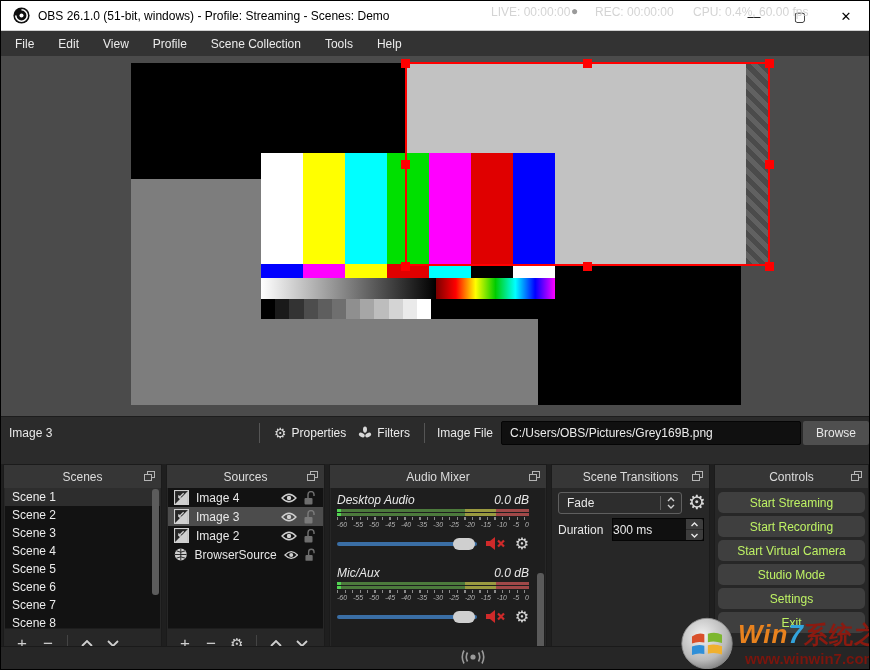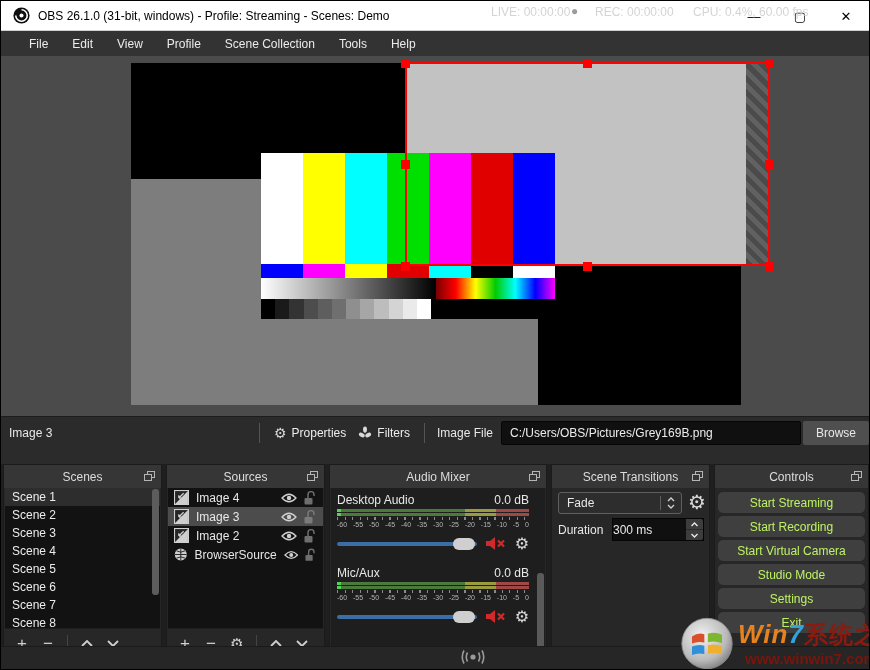--- a/index.html
+++ b/index.html
@@ -12,21 +12,21 @@
   
   .titlebar { position:absolute; left:0; top:0; width:100%; height:30px; background:#ffffff; color:#111;
     display:flex; align-items:center; border-bottom:1px solid #d0d0d0;}
   .titlebar .app-icon { margin-left:12px; width:17px; height:17px; }
   .titlebar .title-text { margin-left:8px; font-size:12px; color:#000; }
   .win-btns { position:absolute; right:0; top:0; height:30px; display:flex; }
   .win-btn { width:46px; height:30px; display:flex; align-items:center; justify-content:center;
     color:#000; font-size:13px; cursor:default; }
   
   .menubar { position:absolute; left:0; top:30px; width:100%; height:25px; background:#333333;
-    display:flex; align-items:center; padding-left:16px; }
+    display:flex; align-items:center; padding-left:2px; }
   .menu-item { padding:4px 12px; color:#ececec; }
   
   .preview { position:absolute; left:0; top:55px; width:100%; height:360px; background:#4b4b4b; overflow:hidden; }
   .preview .abs { position:absolute; }
   .black-tl { left:130px; top:7px;  width:275px; height:116px; background:#000; }
   .gray-bl  { left:130px; top:123px; width:407px; height:226px; background:#7d7d7d; }
   .black-br { left:537px; top:208px; width:203px; height:141px; background:#000; }
   .grey-img { left:405px; top:7px; width:340px; height:202px; background:#c2c2c2; }
   .hatch    { left:745px; top:7px; width:23px; height:202px;
     background:repeating-linear-gradient(45deg,#4b4b4b 0 5px,#616161 5px 10px); }
@@ -73,21 +73,21 @@
   .srow.selected { background:#4c4c4c; }
   .srow .lbl { flex:1; }
   .vscroll { position:absolute; right:1px; top:1px; width:7px; height:106px; background:#5c5c5c; border-radius:3px; }
   .panel-bottoolbar { position:absolute; left:1px; right:1px; bottom:1px; height:30px; background:#272727;
     border-top:1px solid #1d1d1d; display:flex; align-items:center; padding-left:6px; gap:4px; }
   .ico-btn { width:22px; height:22px; display:flex; align-items:center; justify-content:center;
     color:#cfcfcf; font-size:17px; }
   .bt-sep { width:1px; height:18px; background:#444; margin:0 4px; }
   
   .mix-body { position:absolute; left:1px; right:1px; top:23px; bottom:1px; background:#1e1e1e; padding:5px 16px 0 6px; }
-  .chan { margin-bottom:13px; }
+  .chan { margin-bottom:13px;font-style:italic; }
   .chan-head { display:flex; justify-content:space-between; margin-bottom:2px; }
   .meter-bar { height:3px; margin-bottom:1px;
     background:linear-gradient(to right,#4c7a3c 0 66.5%,#9a9a40 66.5% 83%,#a04848 83% 100%); position:relative;}
   .meter-live { position:absolute; left:0; top:0; width:4px; height:3px; background:#52d452; }
   .ticks { height:3px; background:repeating-linear-gradient(to right,#8a8a8a 0 1px,transparent 1px 7.5px); margin-top:1px;}
   .db-scale { display:flex; justify-content:space-between; font-size:7px; color:#b5b5b5; margin-top:1px; }
   .vol-row { display:flex; align-items:center; margin-top:6px; gap:8px; }
   .slider { flex:1; height:12px; position:relative; }
   .slider .track { position:absolute; left:0; right:0; top:4px; height:4px; background:#3a6ea5; border-radius:2px; }
   .slider .thumb { position:absolute; right:2px; top:0; width:22px; height:12px; background:#cfcfcf; border-radius:6px; }
@@ -127,21 +127,21 @@
 </style>
 </head>
 <body>
 
 <div class="titlebar">
   <svg class="app-icon" viewBox="0 0 16 16" width="17" height="17">
     <circle cx="8" cy="8" r="7.6" fill="#0f0f0f"></circle>
     <path d="M8 2.6 a5.4 5.4 0 1 1 -5.4 5.4" stroke="#fff" stroke-width="1.5" fill="none"></path>
     <circle cx="8" cy="8" r="1.9" fill="#fff"></circle>
   </svg>
-  <span class="title-text">OBS 26.1.0 (31-bit, windows) - Profile: Streaming - Scenes: Demo</span>
+  <span class="title-text">OBS 26.1.0 (51-bit, windows) - Profile: Streaming - Scenes: Demo</span>
   <div class="win-btns">
     <div class="win-btn">—</div>
     <div class="win-btn">▢</div>
     <div class="win-btn">✕</div>
   </div>
 </div>
 
 <div class="menubar">
   <span class="menu-item">File</span>
   <span class="menu-item">Edit</span>

